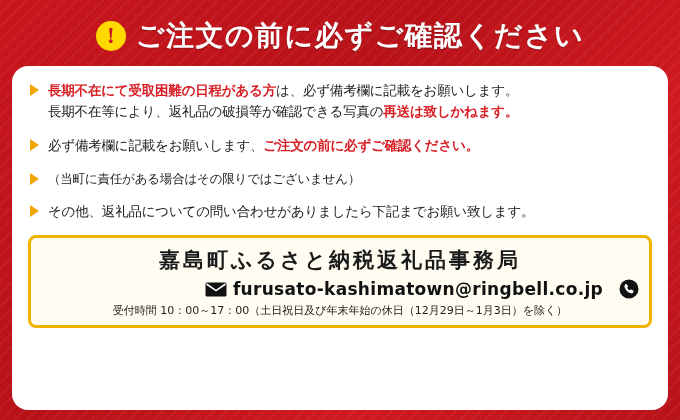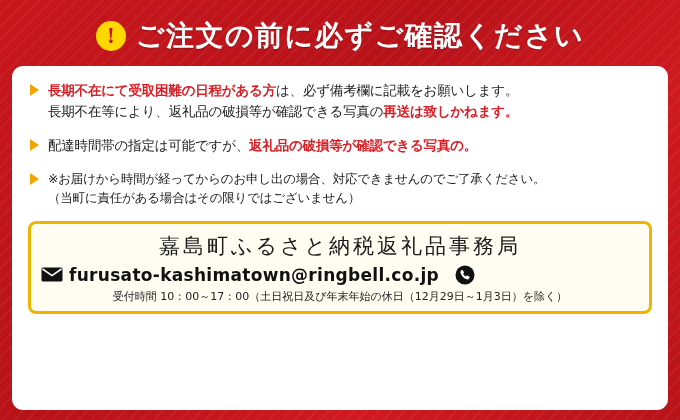--- a/index.html
+++ b/index.html
@@ -60,21 +60,21 @@
     letter-spacing: 1.5px;
     white-space: nowrap;
     text-shadow: 0 1px 1px rgba(0,0,0,0.25);
   }
 
   
   .card {
     position: relative;
     z-index: 2;
     background: #ffffff;
-    border-radius: 11px;
+    border-radius: 16px;
     margin-top: 4px;
     height: 344px;
     box-sizing: border-box;
     padding: 14px 16px 10px 16px;
     overflow: hidden;
   }
 
   .notes {
     margin: 0;
     padding: 0;
@@ -114,29 +114,29 @@
   .contact {
     margin-top: 6px;
     border: 3px solid #f0b400;
     border-radius: 8px;
     background: #fffdf2;
     padding: 8px 10px 7px 10px;
     text-align: center;
   }
   .contact-title {
     font-size: 21px;
-    font-weight: normal;
+    font-weight: bold;
     color: #1a1a1a;
     letter-spacing: 3px;
     margin-bottom: 5px;
   }
   .contact-row {
     display: flex;
     align-items: center;
-    justify-content: flex-start;
+    justify-content: flex-end;
     gap: 16px;
     margin-bottom: 4px;
   }
   .contact-item {
     display: flex;
     align-items: center;
     gap: 6px;
     font-size: 17px;
     font-weight: bold;
     color: #111;
@@ -175,34 +175,37 @@
           <span class="em-red">長期不在にて受取困難の日程がある方</span><span>は、必ず備考欄に記載をお願いします。</span>
         </div>
         <div class="line">
           <span>長期不在等により、返礼品の破損等が確認できる写真の</span><span class="em-red">再送は致しかねます。</span>
         </div>
       </li>
 
       <li class="note">
         <span class="bullet"></span>
         <div class="line">
-          <span>配達時間帯の指定は可能ですが、</span><span class="em-red">返礼品の破損等が確認できる写真の。</span>
-        </div>
-      </li>
-
-      <li class="note">
-        <span class="bullet"></span>
-        <div class="line small">
-          <span>※お届けから時間が経ってからのお申し出の場合、対応できませんのでご了承ください。</span>
-        </div>
+          <span>必ず備考欄に記載をお願いします、</span><span class="em-red">ご注文の前に必ずご確認ください。</span>
+        </div>
+      </li>
+
+      <li class="note">
+        <span class="bullet"></span>
         <div class="line small">
           <span>（当町に責任がある場合はその限りではございません）</span>
         </div>
       </li>
 
+      <li class="note">
+        <span class="bullet"></span>
+        <div class="line">
+          <span>その他、返礼品についての問い合わせがありましたら下記までお願い致します。</span>
+        </div>
+      </li>
 
     </ul>
 
     <div class="contact">
       <div class="contact-title">嘉島町ふるさと納税返礼品事務局</div>
       <div class="contact-row">
         <div class="contact-item">
           <span class="icon-mail">
             <svg width="22" height="15" viewBox="0 0 22 15" aria-hidden="true">
               <rect x="0.5" y="0.5" width="21" height="14" rx="1.5" fill="#111"></rect>

